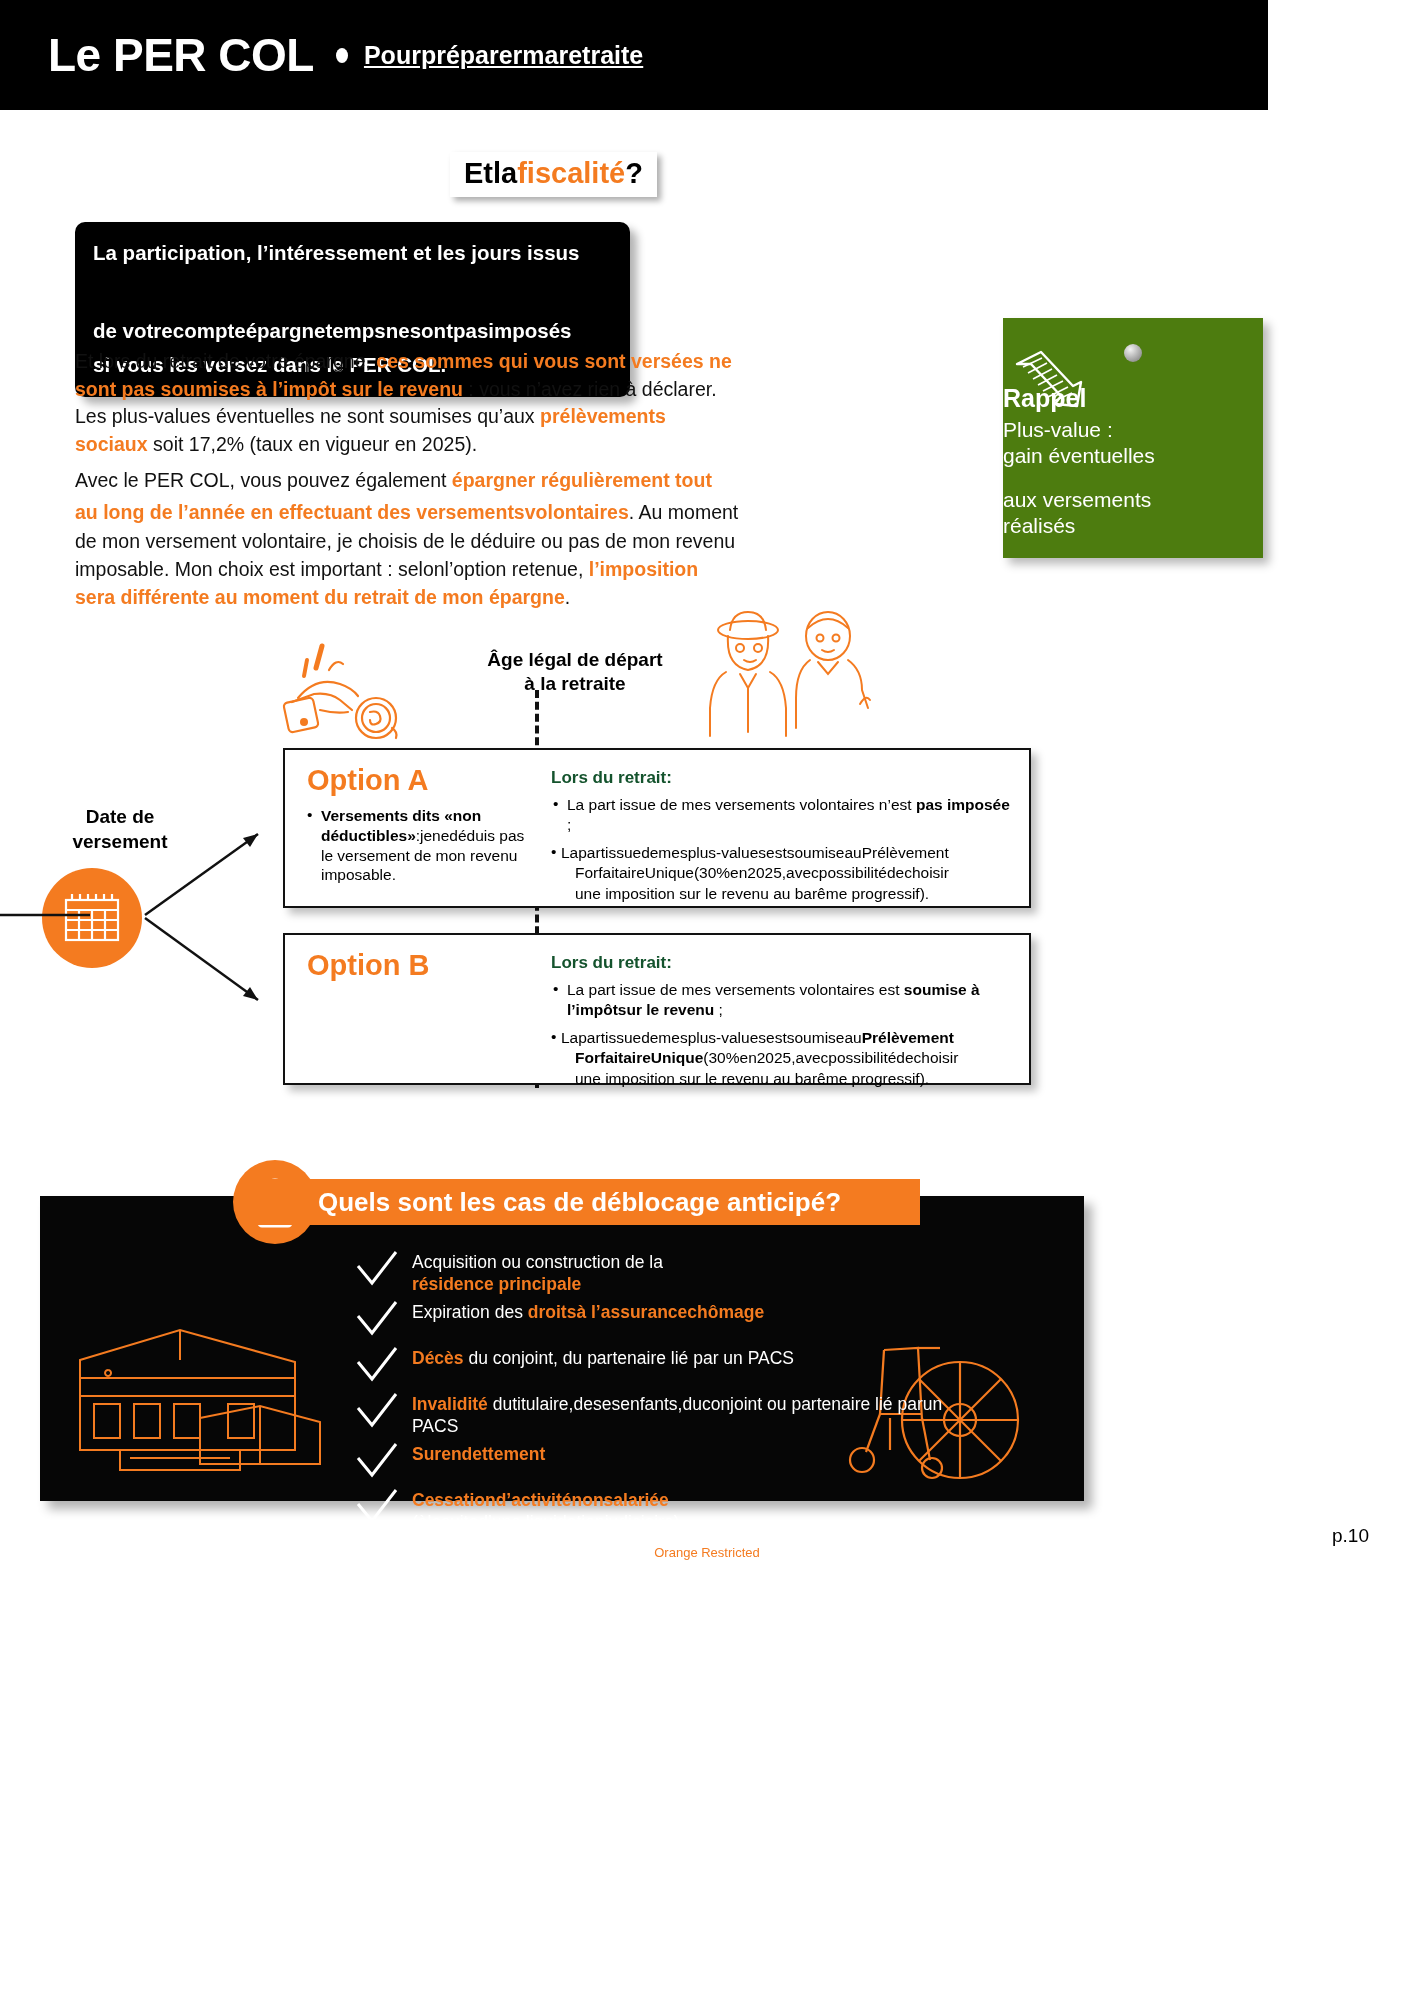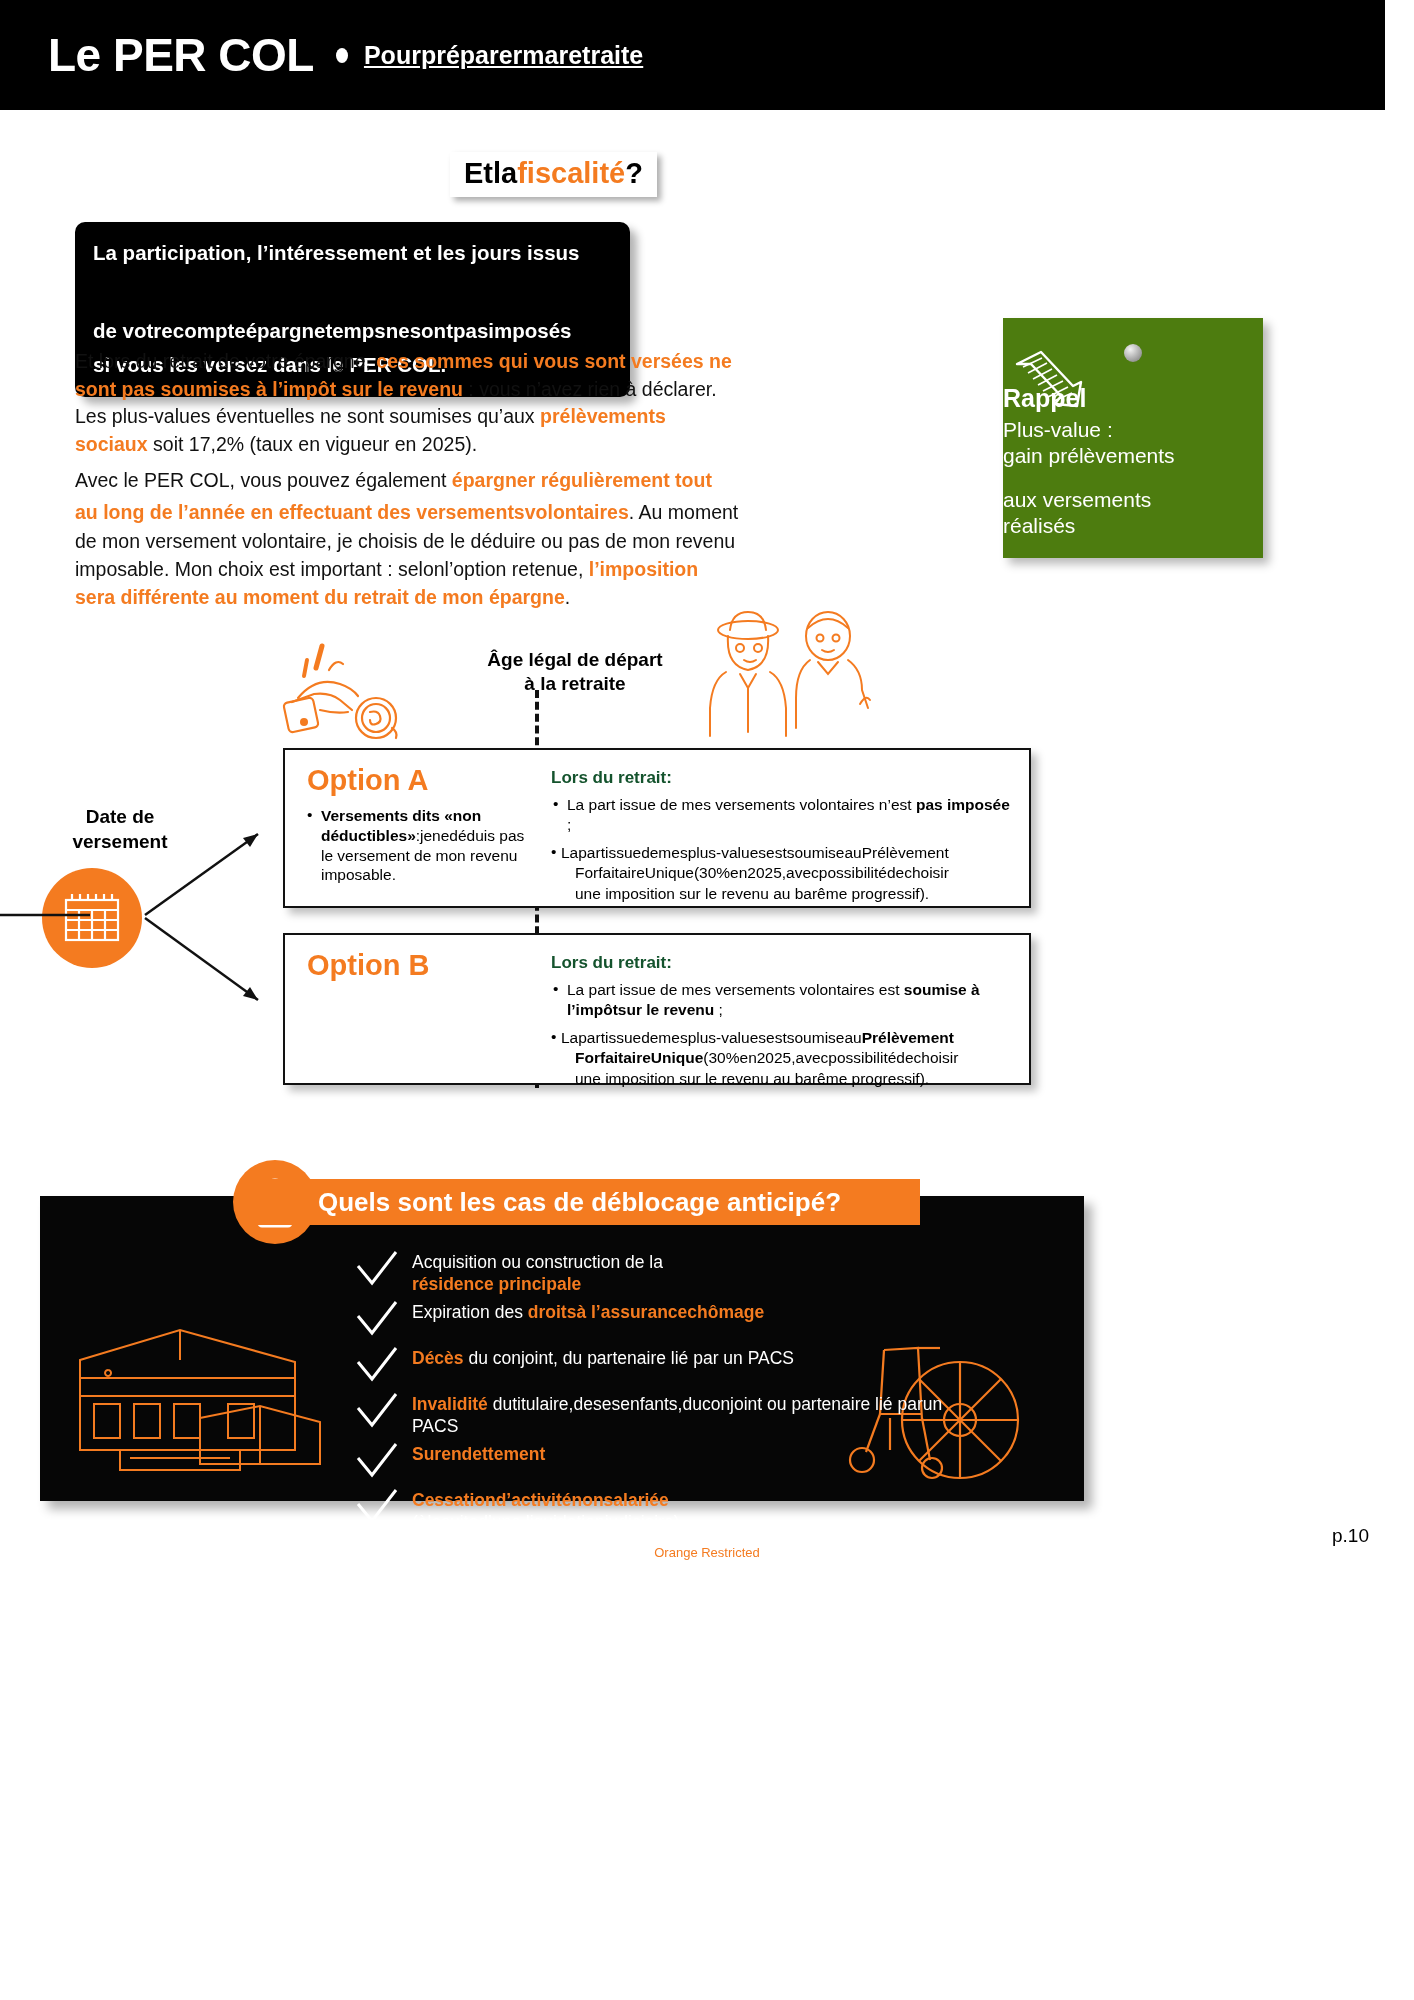--- a/index.html
+++ b/index.html
@@ -4,21 +4,21 @@
 <style>
   * { box-sizing: border-box; margin:0; padding:0; }
   html,body { background:#fff; }
   body {
     width:1414px; height:2000px; position:relative;
     font-family:"Liberation Sans", sans-serif;
     color:#000; overflow:hidden;
   }
   
   .header {
-    position:absolute; left:0; top:0; width:1385px; height:110px;
+    position:absolute; left:0; top:0; width:1268px; height:110px;
     background:#000; display:flex; align-items:center;
   }
   .header-title {
     color:#fff; font-size:46px; font-weight:bold; letter-spacing:-0.5px;
     margin-left:48px; line-height:1;
   }
   .header-dot {
     width:12px; height:15px; border-radius:50%;
     background:#fff; margin:0 16px 0 22px; display:inline-block;
   }
@@ -178,21 +178,21 @@
         <line x1="17" y1="25" x2="36" y2="15"></line>
       <line x1="22" y1="31" x2="41" y2="21"></line>
         <line x1="27" y1="37" x2="46" y2="27"></line>
       <line x1="32" y1="43" x2="52" y2="33"></line>
         <line x1="37" y1="49" x2="57" y2="39"></line>
       <line x1="43" y1="53" x2="61" y2="45"></line>
     </g>
   </svg>
   <div class="rappel-title">Rappel</div>
   <div class="rappel-l1">Plus-value :</div>
-  <div class="rappel-l2">gain prélèvements</div>
+  <div class="rappel-l2">gain éventuelles</div>
   <div class="rappel-l3">aux versements</div>
   <div class="rappel-l4">réalisés</div>
 </div>
 
 <div class="age-label">
   <div>Âge légal de départ</div>
   <div>à la retraite</div>
 </div>
 <div class="dash-line"></div>
 

